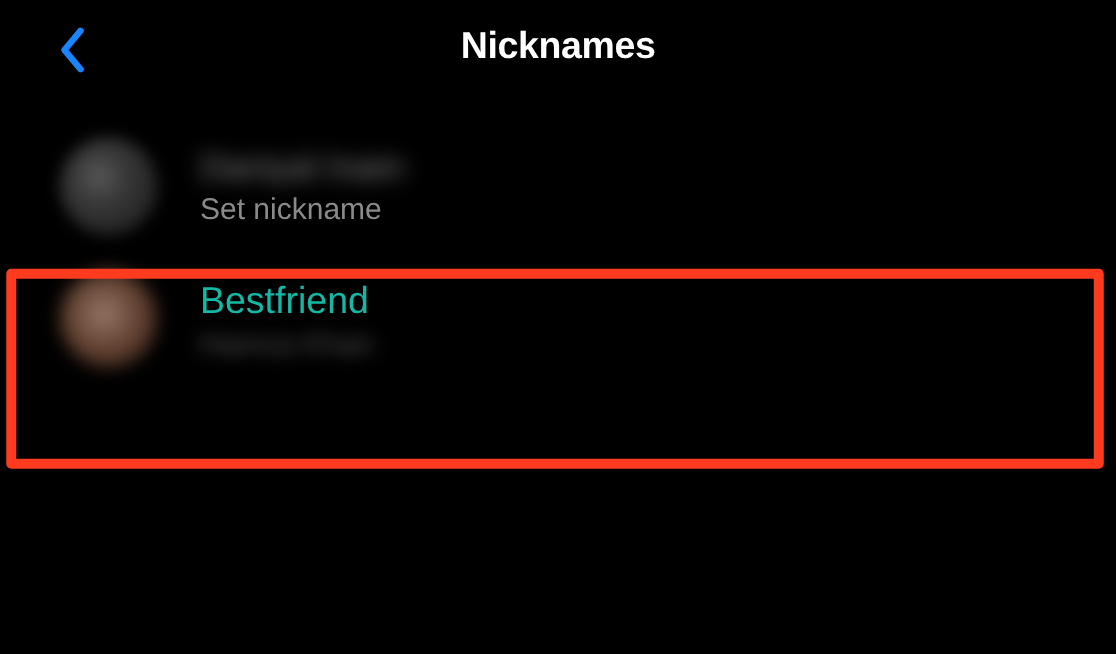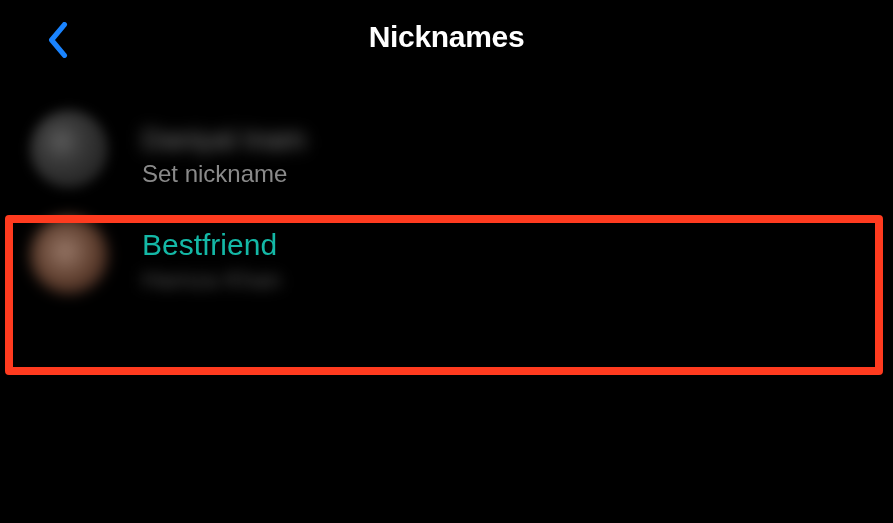--- a/index.html
+++ b/index.html
@@ -42,22 +42,22 @@
       color: #ffffff;
       font-size: 30px;
       font-weight: 600;
       letter-spacing: -0.3px;
     }
     .list {
       margin-top: 22px;
     }
     .list-item {
       display: flex;
-      align-items: flex-end;
-      padding: 14px 30px;
+      align-items: center;
+      padding: 14px 48px;
       min-height: 100px;
     }
     .avatar {
       width: 78px;
       height: 78px;
       border-radius: 50%;
       margin-right: 34px;
       flex-shrink: 0;
     }
     .avatar-1 {

